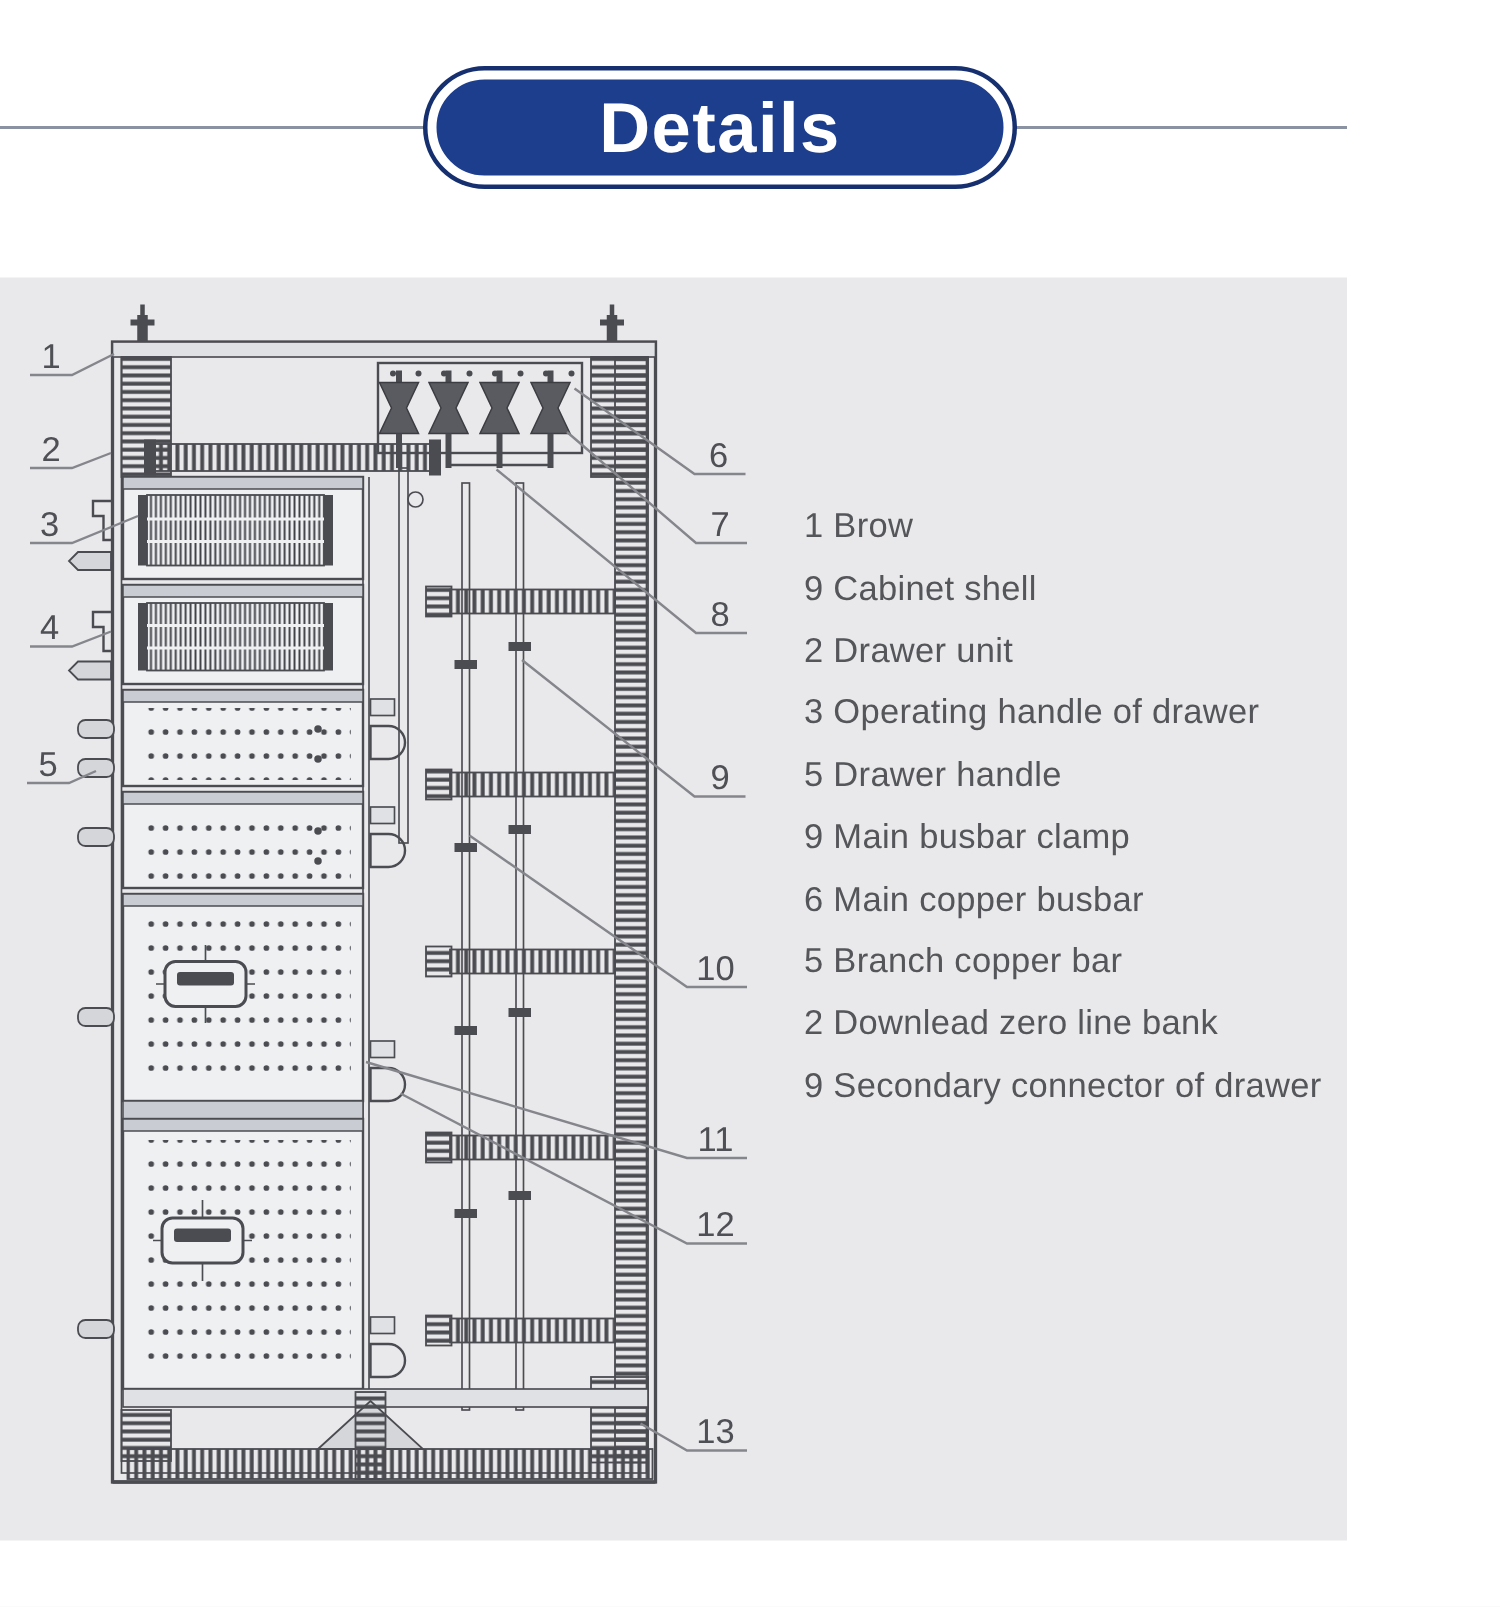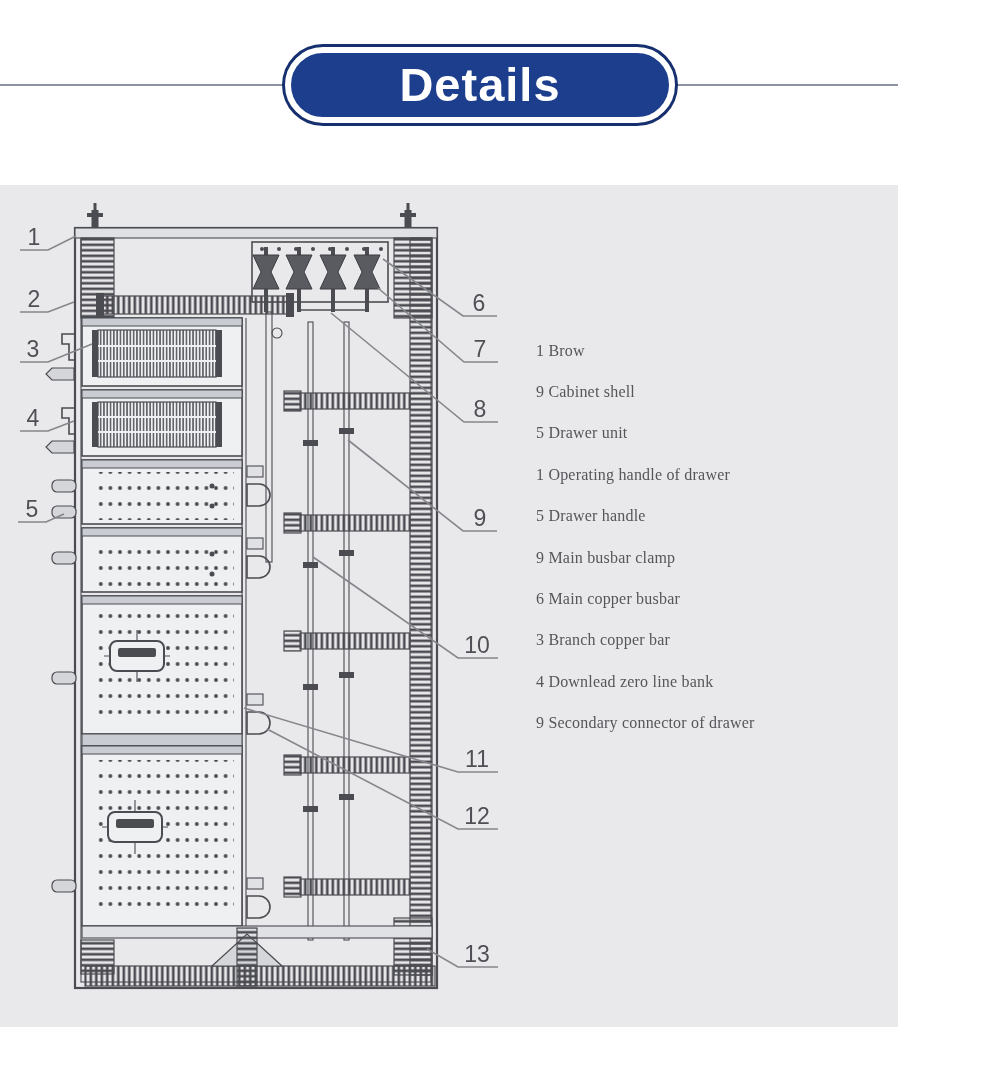--- a/index.html
+++ b/index.html
@@ -57,21 +57,21 @@
     font-family:"Liberation Sans",sans-serif;font-size:23px;
     fill:#4f5055;
   }
   
   .legend{
     position:absolute;left:536px;top:330px;margin:0;padding:0;
     list-style:none;
   }
   .legend li{
     height:41.4px;display:flex;align-items:center;
-    font-size:16px;color:var(--text);letter-spacing:.2px;white-space:nowrap;font-family:Liberation Serif, serif;
+    font-size:23px;color:var(--text);letter-spacing:.2px;white-space:nowrap;
   }
 </style>
 </head>
 <body>
 
 <div class="page">
 
   <div class="header-divider"></div>
   <div class="banner">
     <span class="banner-title">Details</span>
@@ -288,23 +288,23 @@
       <text x="477" y="653" text-anchor="middle" class="callout">10</text>
       <text x="477" y="767" text-anchor="middle" class="callout">11</text>
       <text x="477" y="824" text-anchor="middle" class="callout">12</text>
       <text x="477" y="962" text-anchor="middle" class="callout">13</text>
     </g>
   </svg>
 
   <ul class="legend">
     <li>1 Brow</li>
     <li>9 Cabinet shell</li>
-    <li>5 Drawer unit</li>
-    <li>1 Operating handle of drawer</li>
+    <li>2 Drawer unit</li>
+    <li>3 Operating handle of drawer</li>
     <li>5 Drawer handle</li>
     <li>9 Main busbar clamp</li>
     <li>6 Main copper busbar</li>
-    <li>3 Branch copper bar</li>
-    <li>4 Downlead zero line bank</li>
+    <li>5 Branch copper bar</li>
+    <li>2 Downlead zero line bank</li>
     <li>9 Secondary connector of drawer</li>
   </ul>
 
 </div>
 
 </body></html>

